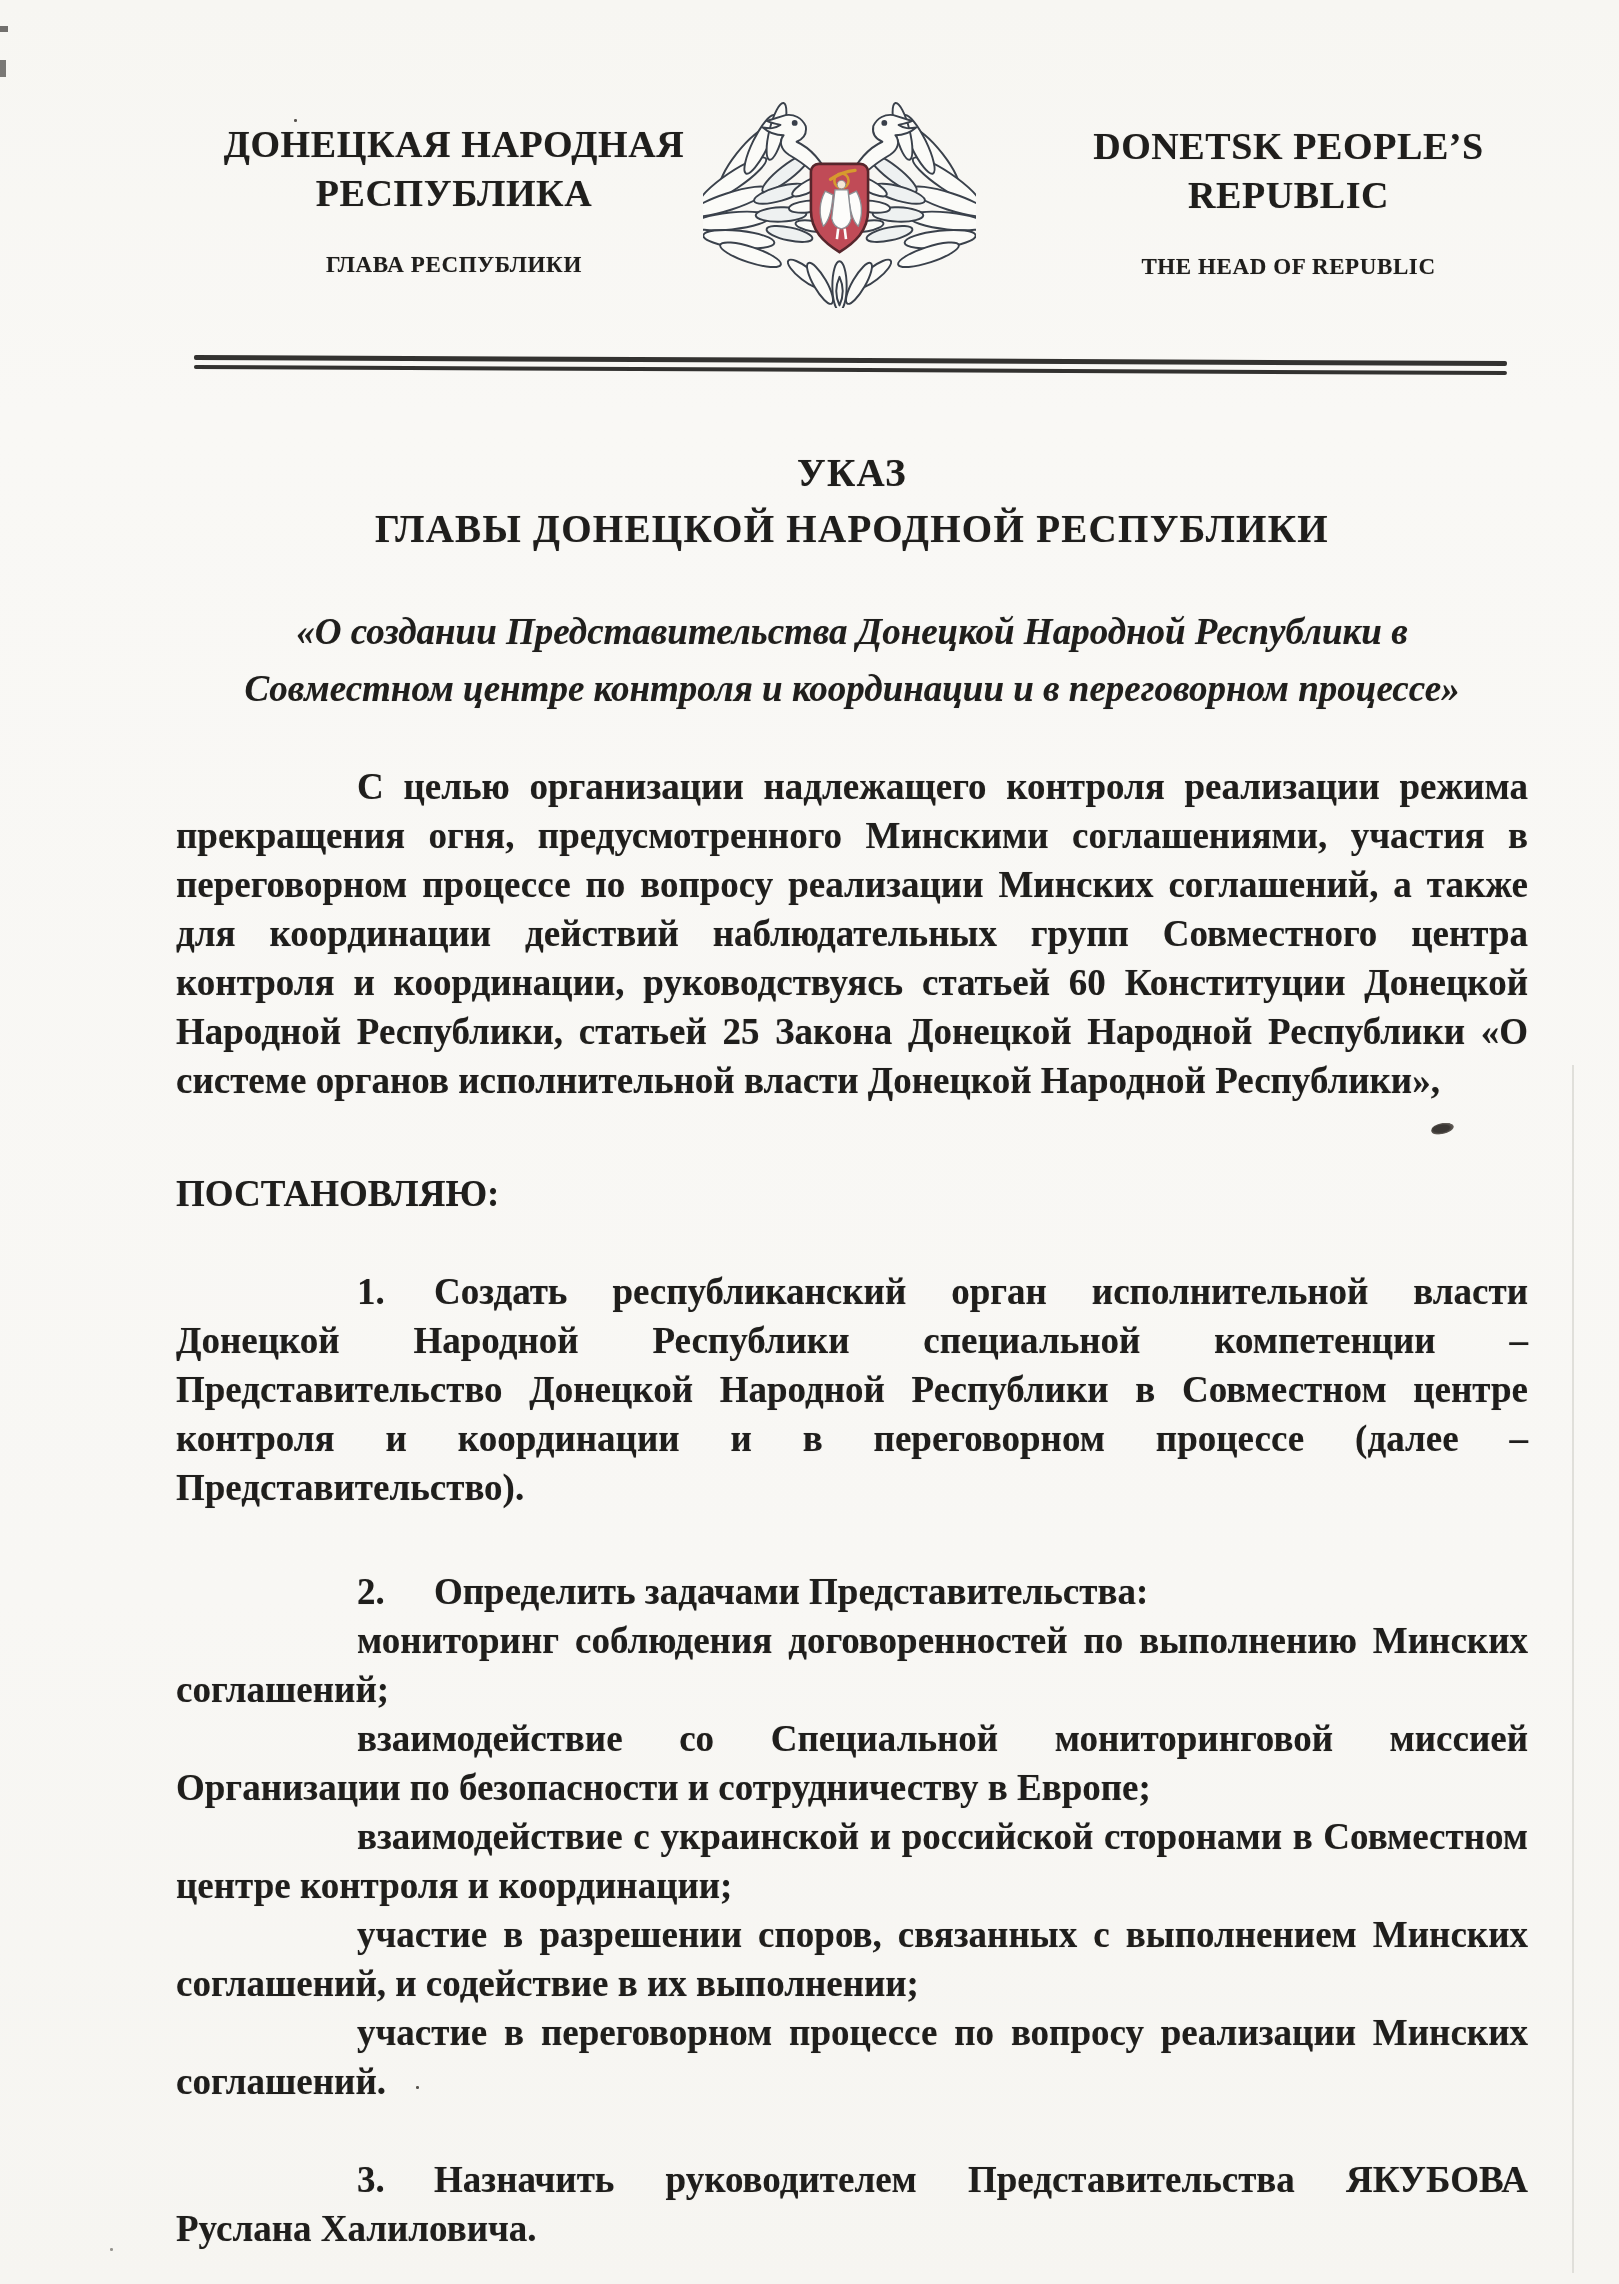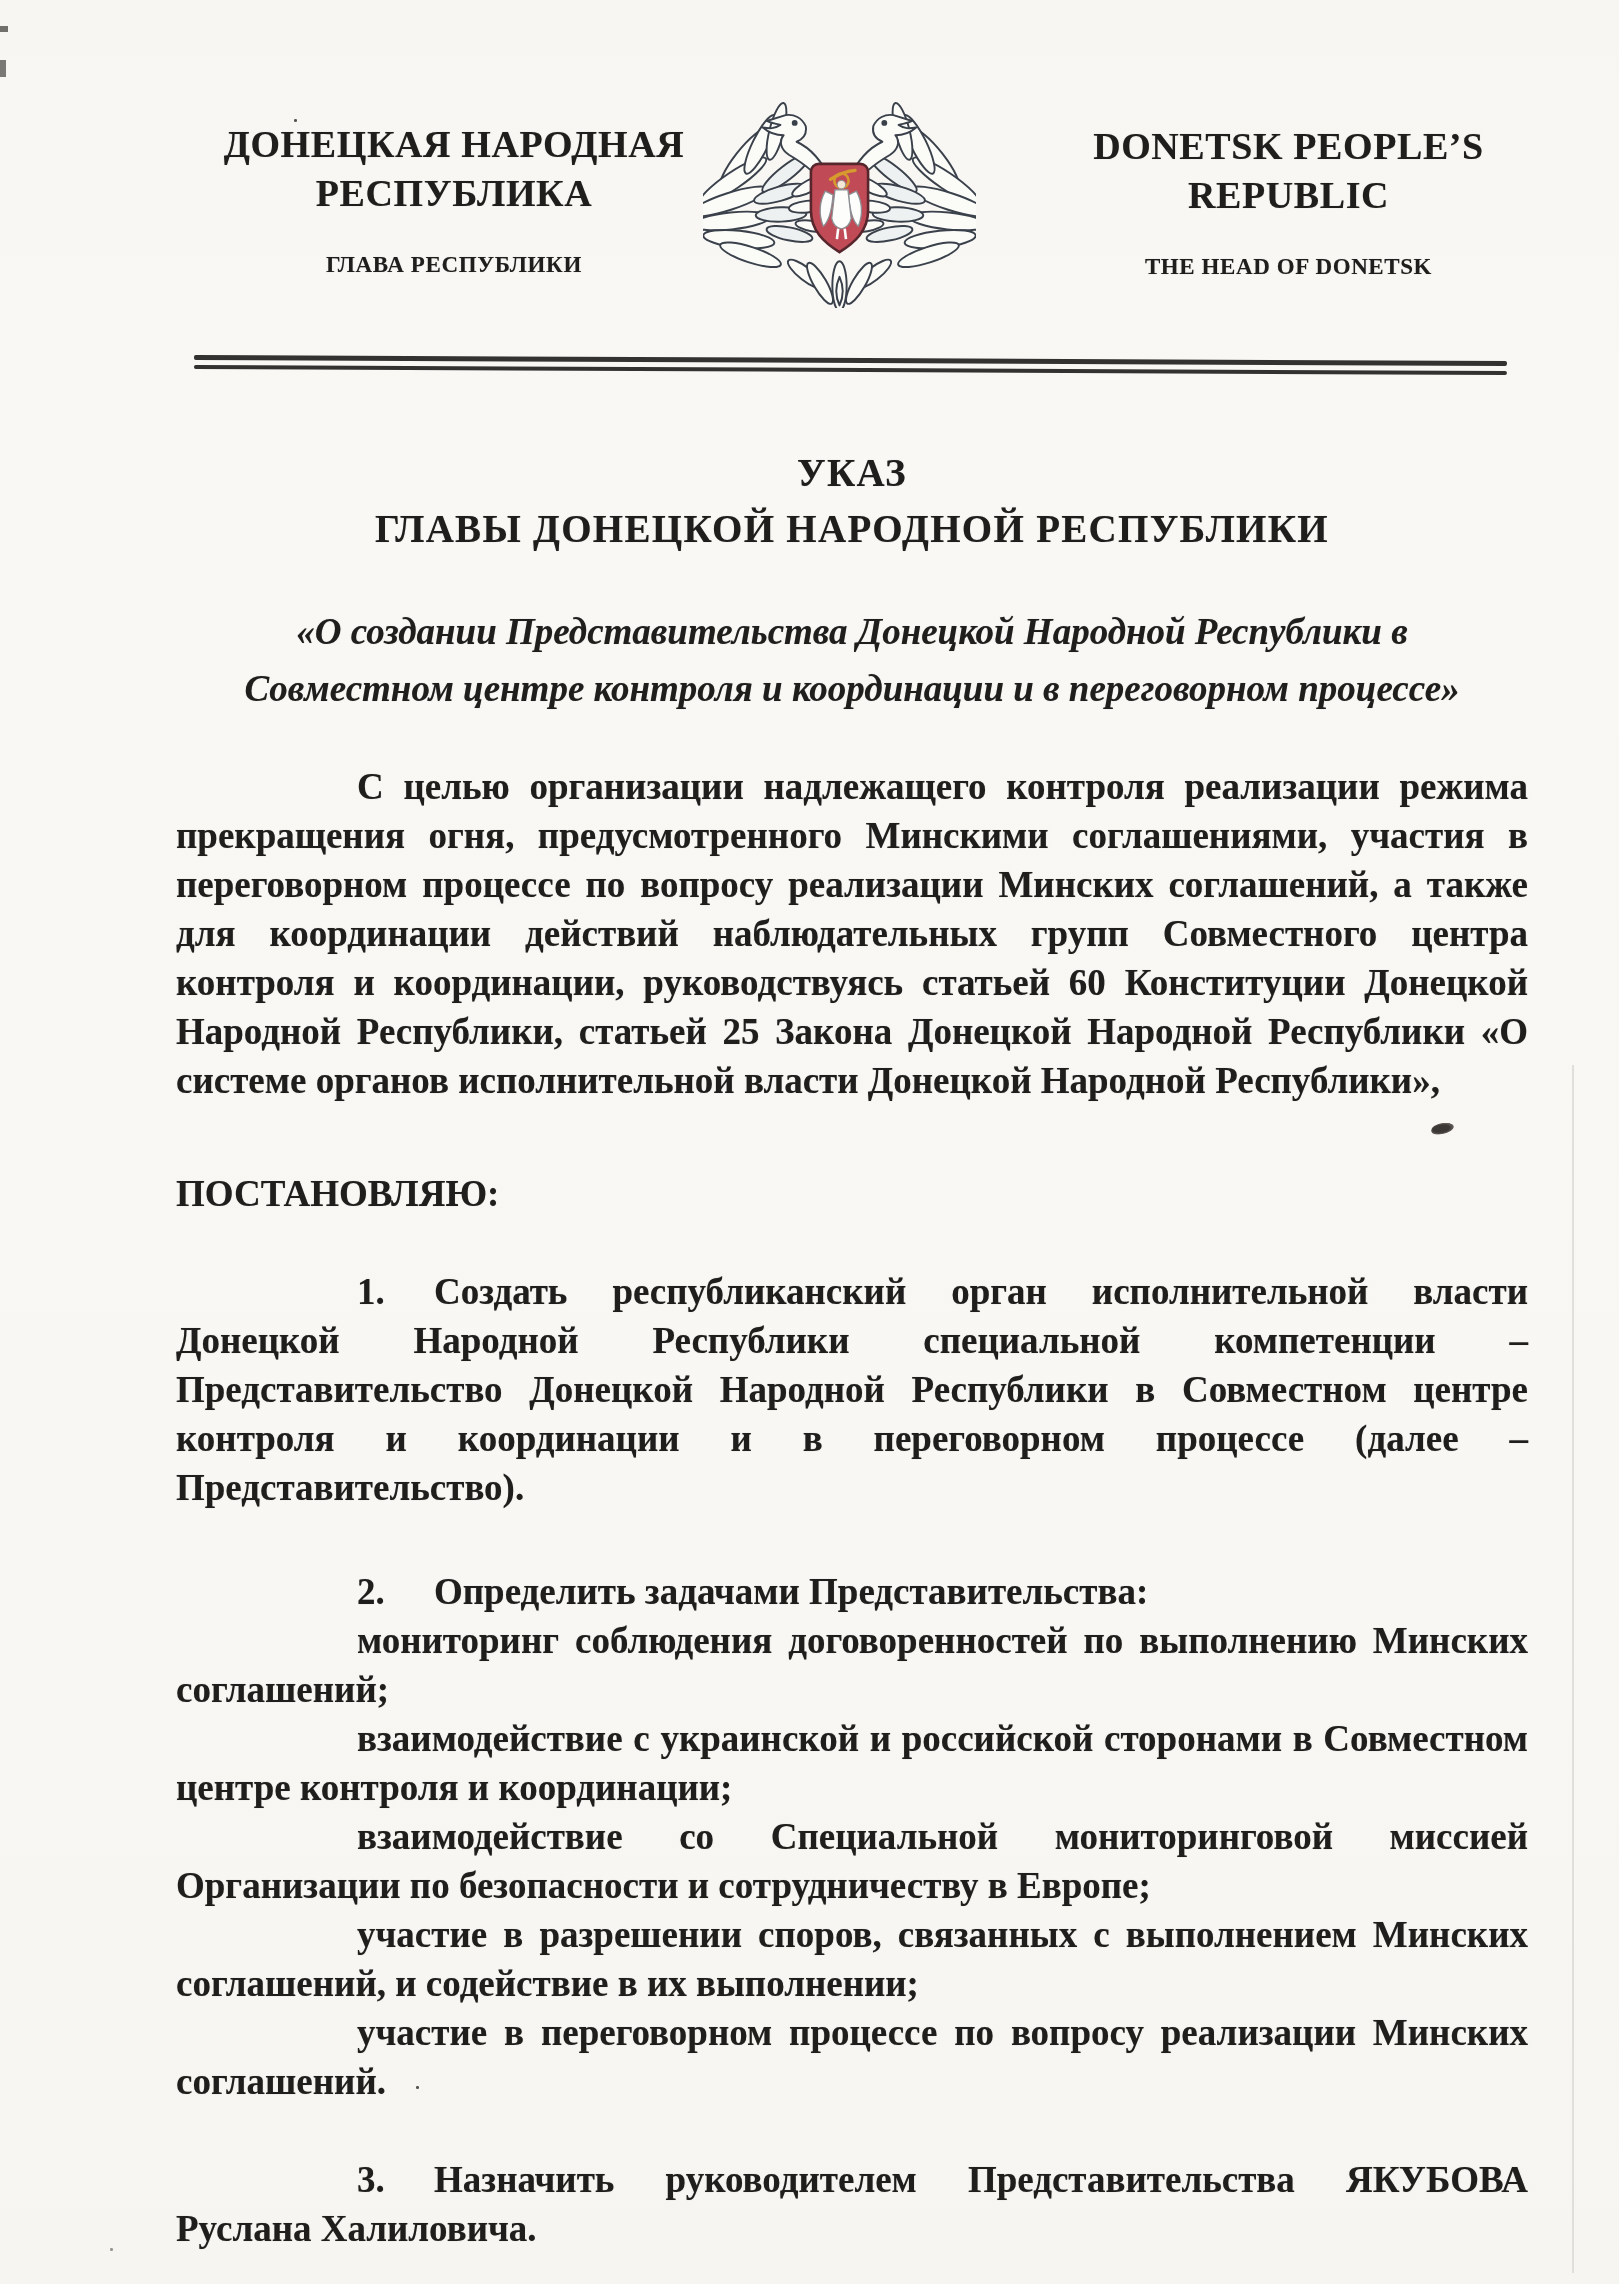--- a/index.html
+++ b/index.html
@@ -101,21 +101,21 @@
       <circle cx="213" cy="158" r="6.5" fill="#f4e7d7" stroke="#8b8f94" stroke-width="1.5"></circle>
       <path d="M203,166 h20 l5,44 q-3,14 -15,16 q-12,-2 -15,-16 z" fill="#fdfdfb" stroke="#8b8f94" stroke-width="2"></path>
       <path d="M208,226 l-2,16 M218,226 l2,16" stroke="#fdfdfb" stroke-width="4" fill="none"></path>
       <path d="M196,150 Q214,138 234,136" stroke="#d79a2e" stroke-width="5" fill="none" stroke-linecap="round"></path>
     </g>
   </svg>
 
   <div class="h-right">
     <div class="h-org txt">DONETSK PEOPLE’S</div>
     <div class="h-org txt">REPUBLIC</div>
-    <div class="h-sub txt">THE HEAD OF DONETSK</div>
+    <div class="h-sub txt">THE HEAD OF REPUBLIC</div>
   </div>
 
   <div class="rule">
     <div class="l1"></div>
       <div class="l2"></div>
   </div>
 
   <div class="doc">
     <div class="t1 txt">УКАЗ</div>
     <div class="t2 txt">ГЛАВЫ ДОНЕЦКОЙ НАРОДНОЙ РЕСПУБЛИКИ</div>
@@ -126,22 +126,22 @@
     </div>
 
     <p class="par indent preamble txt">С целью организации надлежащего контроля реализации режима прекращения огня, предусмотренного Минскими соглашениями, участия в переговорном процессе по вопросу реализации Минских соглашений, а также для координации действий наблюдательных групп Совместного центра контроля и координации, руководствуясь статьей 60 Конституции Донецкой Народной Республики, статьей 25 Закона Донецкой Народной Республики «О системе органов исполнительной власти Донецкой Народной Республики»,</p>
 
     <p class="par resolve txt">ПОСТАНОВЛЯЮ:</p>
 
     <p class="par indent item-1 txt"><span class="num">1.</span><span>Создать республиканский орган исполнительной власти Донецкой Народной Республики специальной компетенции – Представительство Донецкой Народной Республики в Совместном центре контроля и координации и в переговорном процессе (далее – Представительство).</span></p>
 
     <p class="par indent item-2 txt"><span class="num">2.</span><span>Определить задачами Представительства:</span></p>
     <p class="par indent txt">мониторинг соблюдения договоренностей по выполнению Минских соглашений;</p>
+    <p class="par indent txt">взаимодействие со Специальной мониторинговой миссией Организации по безопасности и сотрудничеству в Европе;</p>
     <p class="par indent txt">взаимодействие с украинской и российской сторонами в Совместном центре контроля и координации;</p>
-    <p class="par indent txt">взаимодействие со Специальной мониторинговой миссией Организации по безопасности и сотрудничеству в Европе;</p>
     <p class="par indent txt">участие в разрешении споров, связанных с выполнением Минских соглашений, и содействие в их выполнении;</p>
     <p class="par indent txt">участие в переговорном процессе по вопросу реализации Минских соглашений.</p>
 
     <p class="par indent item-3 txt"><span class="num">3.</span><span>Назначить руководителем Представительства ЯКУБОВА Руслана Халиловича.</span></p>
   </div>
 
   <div class="scanline"></div>
   <div class="blot"></div>
   <div class="edge1"></div>
   <div class="edge2"></div>

